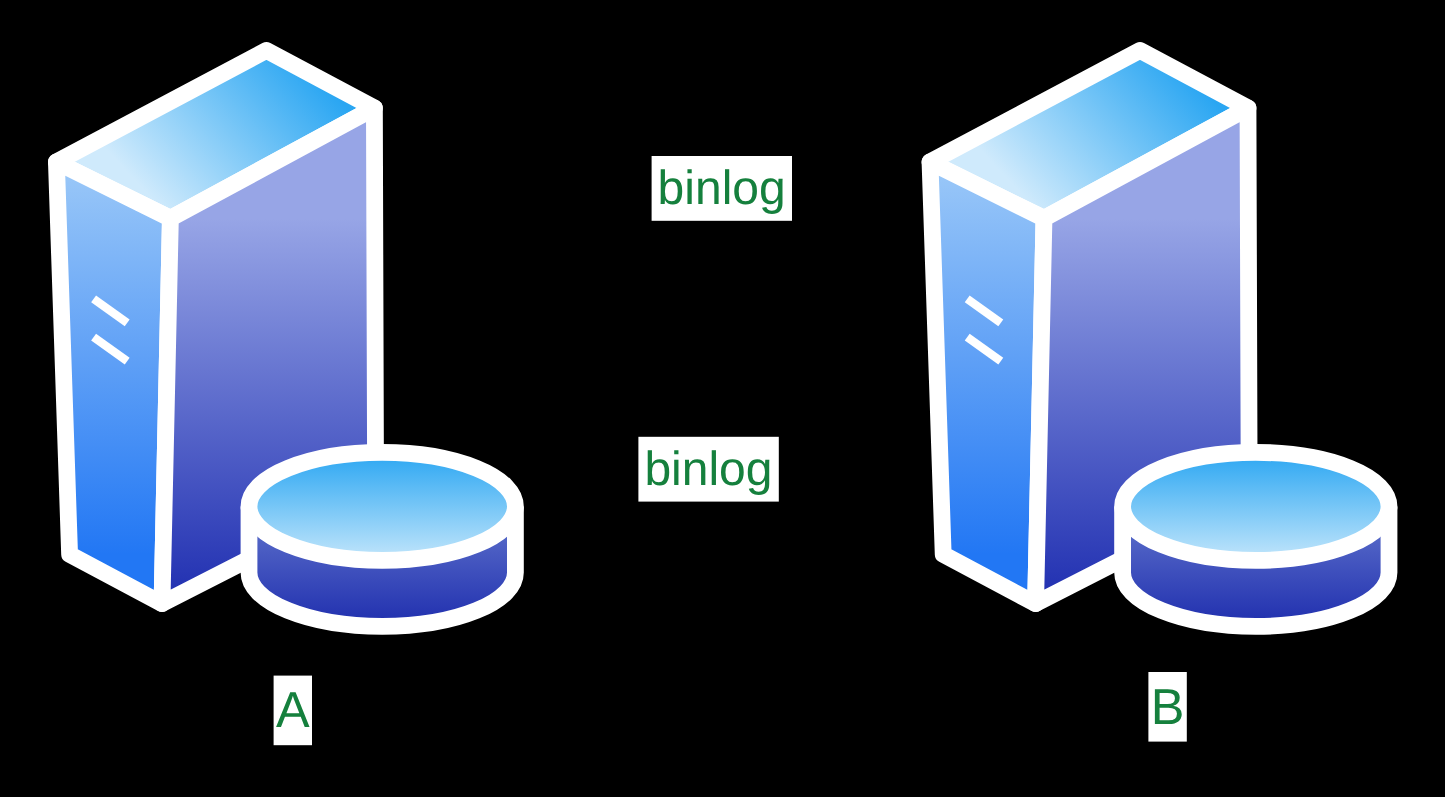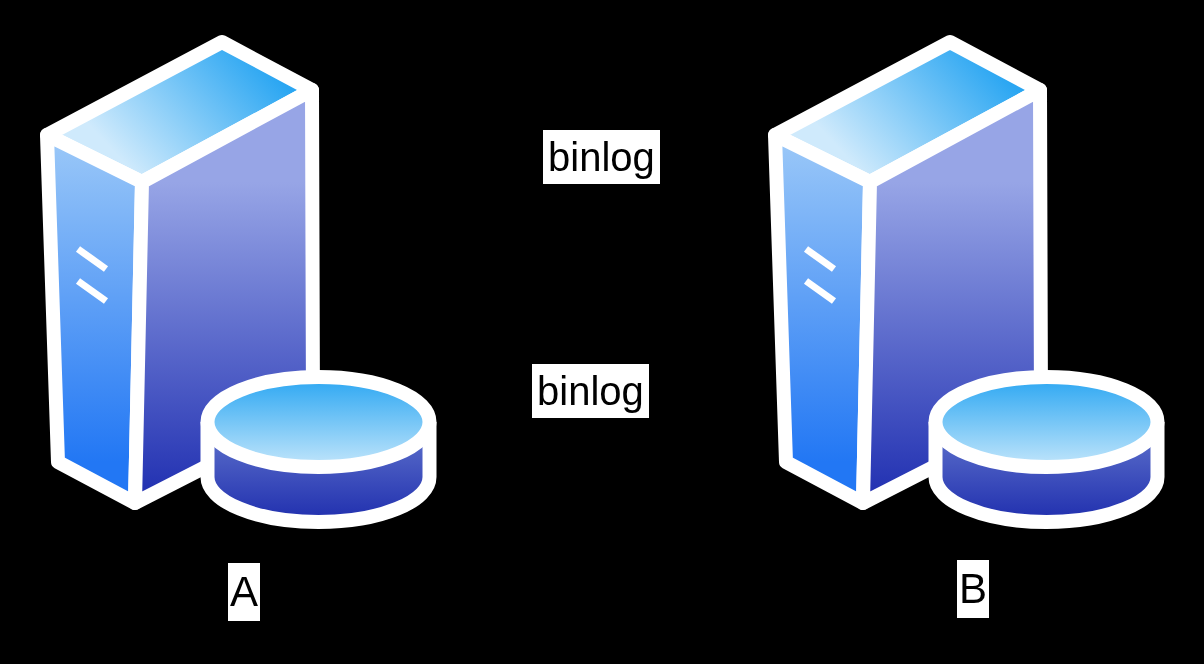--- a/index.html
+++ b/index.html
@@ -16,21 +16,21 @@
     background: #000000;
     overflow: hidden;
   }
   .node-icon {
     position: absolute;
     display: block;
   }
   .label {
     position: absolute;
     background: #ffffff;
-    color: #000000;
+    color: #15803d;
     text-align: center;
     white-space: nowrap;
     display: inline-block;
   }
   .edge-label {
     font-size: 40px;
     line-height: 54px;
     padding: 0 5px;
   }
   .node-label {

